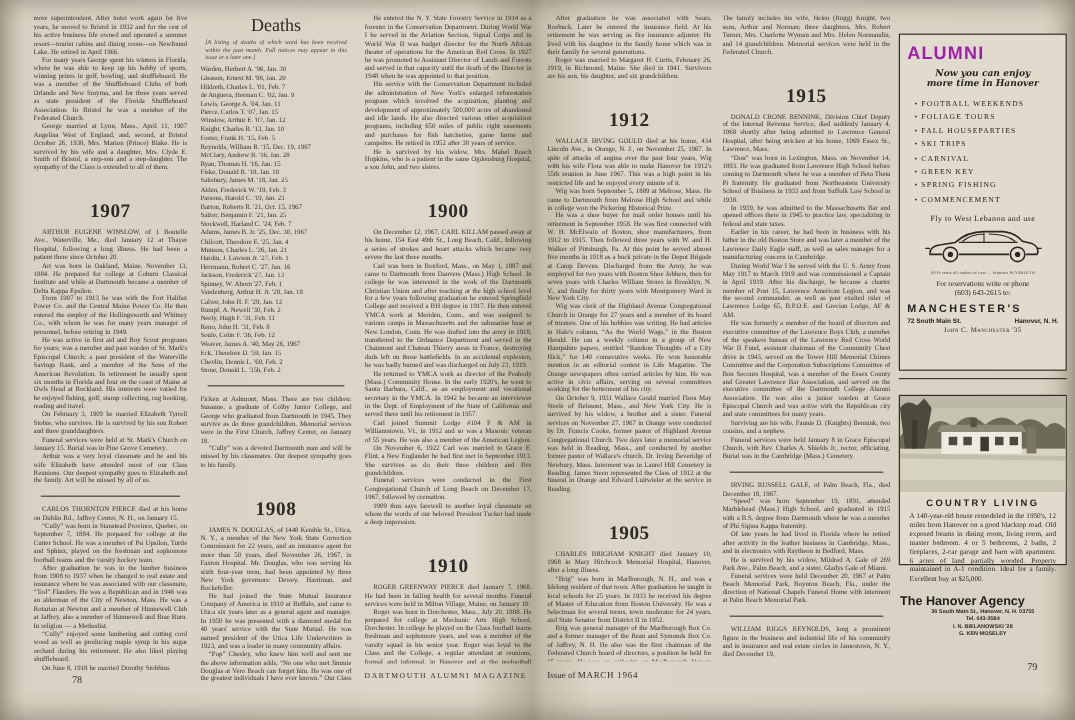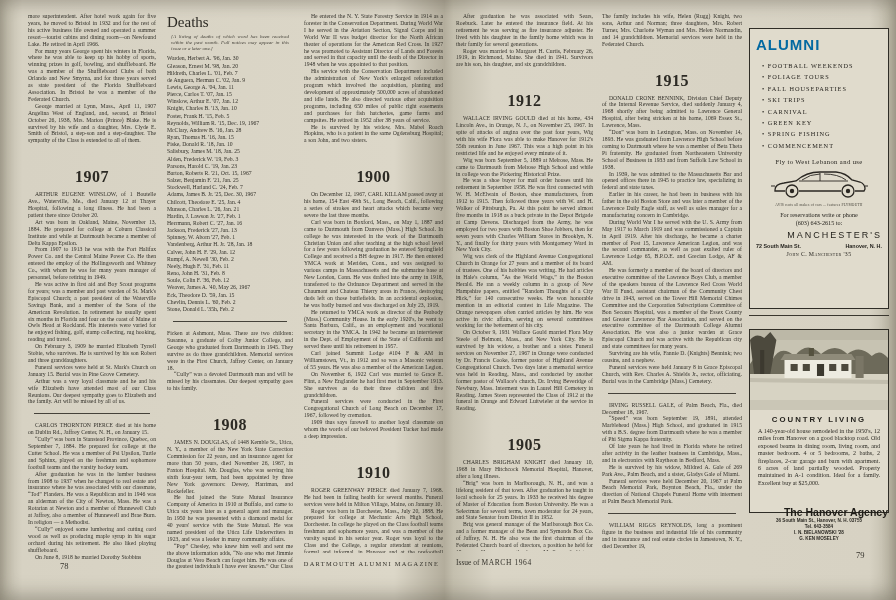--- a/index.html
+++ b/index.html
@@ -6,49 +6,49 @@
   body{width:896px;height:600px;overflow:hidden;background:#b6b1a1;font-family:"Liberation Serif",serif;}
   .spread{position:absolute;left:0;top:0;width:896px;height:600px;
     background:linear-gradient(90deg,#beb9a8 0%,#d7d2c3 2.5%,#dcd7c8 44%,#b3ad9c 49.6%,#c4bfae 50.6%,#dad5c6 55%,#d7d2c3 97%,#bab5a4 100%);
     box-shadow:inset 0 6px 14px rgba(70,64,50,.25), inset 0 -8px 16px rgba(70,64,50,.28);}
   .col{position:absolute;top:13px;height:556px;overflow:hidden;text-align:justify;color:#34322b;}
   .para{font-size:5.7px;line-height:6.9px;text-indent:7px;margin:0;word-spacing:.2px;}
   .para.ni{text-indent:0;}
   .yr{font-size:16px;font-weight:bold;text-align:center;letter-spacing:.5px;margin:24px 0 5px;color:#2c2a24;}
   .rule{border-top:1px solid #45423a;height:1px;margin:8px 6px 7px;}
   .li{font-size:5.7px;line-height:7.15px;text-align:left;white-space:nowrap;overflow:hidden;}
-  .deaths-h{font-size:15px;margin:1px 0 3px;color:#2c2a24;}
+  .deaths-h{font-size:15px;text-align:center;margin:1px 0 3px;color:#2c2a24;}
   .deaths-note{font-size:5px;line-height:5.8px;font-style:italic;text-align:justify;margin:0 4px 4px;color:#45423a;}
   .pageno{position:absolute;font-size:8.5px;color:#34322b;}
   .mag-footer{position:absolute;left:300px;top:560px;width:143px;text-align:center;font-size:6.4px;letter-spacing:1.3px;color:#34322b;white-space:nowrap;}
   .issue-footer{position:absolute;left:456px;top:558px;font-size:7.5px;color:#34322b;}
   .issue-footer .it{}
   .issue-footer .sc{letter-spacing:.6px;}
   .adcol{position:absolute;left:749px;top:28px;width:140px;}
   .adbox{border:1.6px solid #2f2d26;background:#e0dbcc;box-sizing:border-box;}
   .adbox1{height:281px;padding:7px 6px 4px;}
-  .adbox2{margin-top:13px;height:184px;padding:0 0 4px;}
+  .adbox2{margin-top:13px;height:142px;padding:0 0 4px;}
   .ad-sep{border-top:1px solid #3a372f;margin-top:6px;}
-  .alumni-title{font-family:"Liberation Sans",sans-serif;font-weight:bold;font-size:15px;letter-spacing:1px;color:#0369a1;}
+  .alumni-title{font-family:"Liberation Sans",sans-serif;font-weight:bold;font-size:15px;letter-spacing:1px;color:#a21caf;}
   .tagline{font-family:"DejaVu Serif",serif;font-style:italic;font-weight:bold;font-size:7.6px;text-align:center;line-height:9px;margin-top:3px;color:#26241f;}
   .bullets{margin:7px 0 0 6px;}
   .bullets .li{font-size:6.3px;line-height:11.4px;letter-spacing:1px;color:#26241f;}
   .bullets .li::before{content:"•  ";}
   .fly{font-size:6.6px;text-align:center;margin-top:7px;letter-spacing:.4px;color:#26241f;}
   .avis-wrap{text-align:center;margin-top:6px;}
   .car-wrap{text-align:center;margin-top:2px;}
   .car-caption{font-size:3.6px;text-align:center;color:#4a473e;letter-spacing:.2px;}
   .resv{font-size:6.2px;text-align:center;line-height:8px;margin-top:4px;color:#26241f;}
-  .store{font-family:"Liberation Sans",sans-serif;font-weight:normal;font-size:9px;letter-spacing:2px;text-align:right;margin-top:3px;color:#1f1d18;}
+  .store{font-family:"Liberation Sans",sans-serif;font-weight:bold;font-size:9px;letter-spacing:2px;text-align:left;margin-top:3px;color:#1f1d18;}
   .addr-row{display:flex;justify-content:space-between;font-family:"Liberation Sans",sans-serif;font-weight:bold;font-size:5.4px;margin-top:3px;color:#26241f;}
   .prop{font-size:5.8px;text-align:center;letter-spacing:.4px;margin-top:2px;font-variant:small-caps;color:#26241f;}
   .photo{display:block;width:100%;height:80px;}
   .country-title{font-family:"Liberation Sans",sans-serif;font-weight:bold;font-size:7.8px;letter-spacing:2px;text-align:center;margin-top:5px;color:#26241f;}
   .country-body{font-size:6px;line-height:7.4px;text-align:justify;margin:4px 8px 0;color:#2c2a24;}
-  .agency{font-family:"Liberation Sans",sans-serif;font-weight:bold;font-size:10.5px;text-align:right;margin-top:19px;color:#1f1d18;}
+  .agency{font-family:"Liberation Sans",sans-serif;font-weight:bold;font-size:10.5px;text-align:left;margin-top:8px;color:#1f1d18;}
   .agency-line{font-family:"Liberation Sans",sans-serif;font-weight:bold;font-size:4.6px;text-align:center;line-height:5.8px;color:#2c2a24;}
 </style>
 </head>
 <body>
 
 <div class="spread">
 
   <div class="col" style="left:28px;width:128px;">
       <div class="para ni">more superintendent. After hotel work again for five years, he moved to Bristol in 1932 and for the rest of his active business life owned and operated a summer resort—tourist cabins and dining room—on Newfound Lake. He retired in April 1966.</div>
       <div class="para">For many years George spent his winters in Florida, where he was able to keep up his hobby of sports, winning prizes in golf, bowling, and shuffleboard. He was a member of the Shuffleboard Clubs of both Orlando and New Smyrna, and for three years served as state president of the Florida Shuffleboard Association. In Bristol he was a member of the Federated Church.</div>
@@ -180,20 +180,24 @@
   <div class="issue-footer">
     <span class="it">Issue of</span>
     <span class="sc">MARCH 1964</span>
   </div>
   <div class="pageno" style="left:856px;top:550px;">79</div>
 
   <div class="adcol">
 
     <div class="adbox adbox1">
       <div class="alumni-title">ALUMNI</div>
+      <div class="tagline">
+        <span>Now you can enjoy</span><br>
+        <span>more time in Hanover</span>
+      </div>
       <div class="bullets">
           <div class="li">FOOTBALL WEEKENDS</div>
           <div class="li">FOLIAGE TOURS</div>
           <div class="li">FALL HOUSEPARTIES</div>
           <div class="li">SKI TRIPS</div>
           <div class="li">CARNIVAL</div>
           <div class="li">GREEN KEY</div>
           <div class="li">SPRING FISHING</div>
           <div class="li">COMMENCEMENT</div>
         </div>

